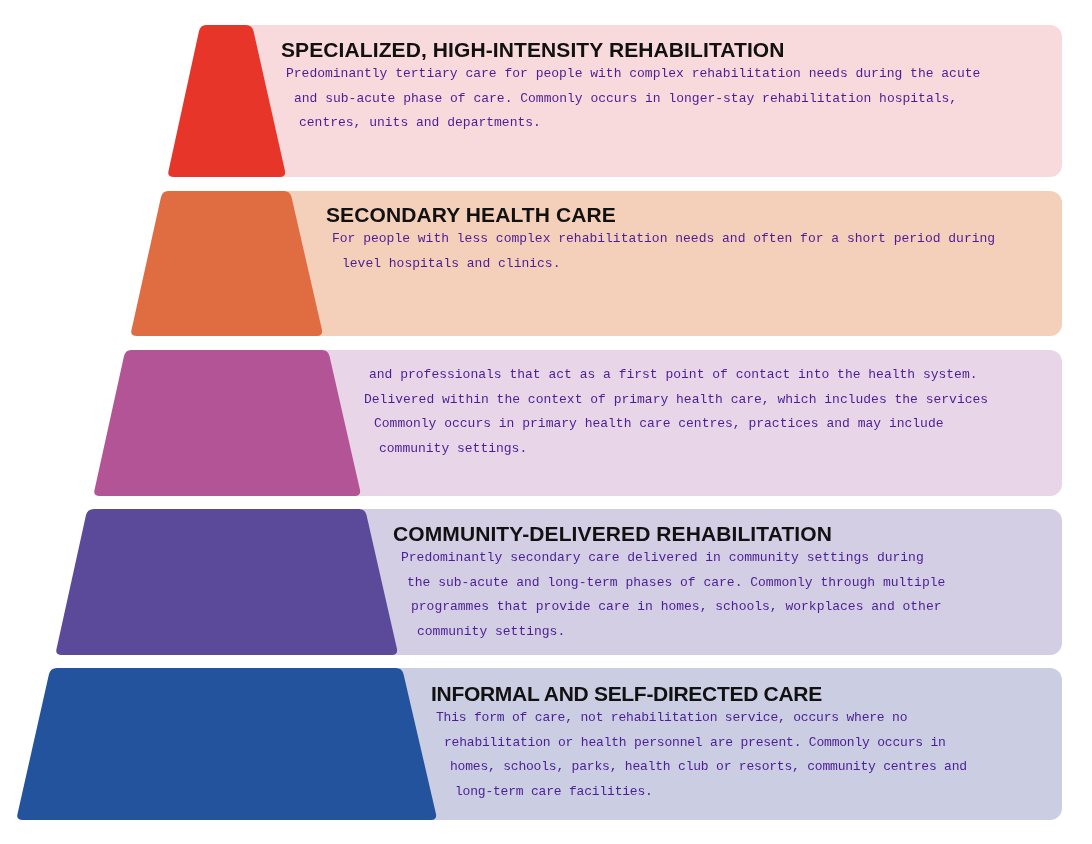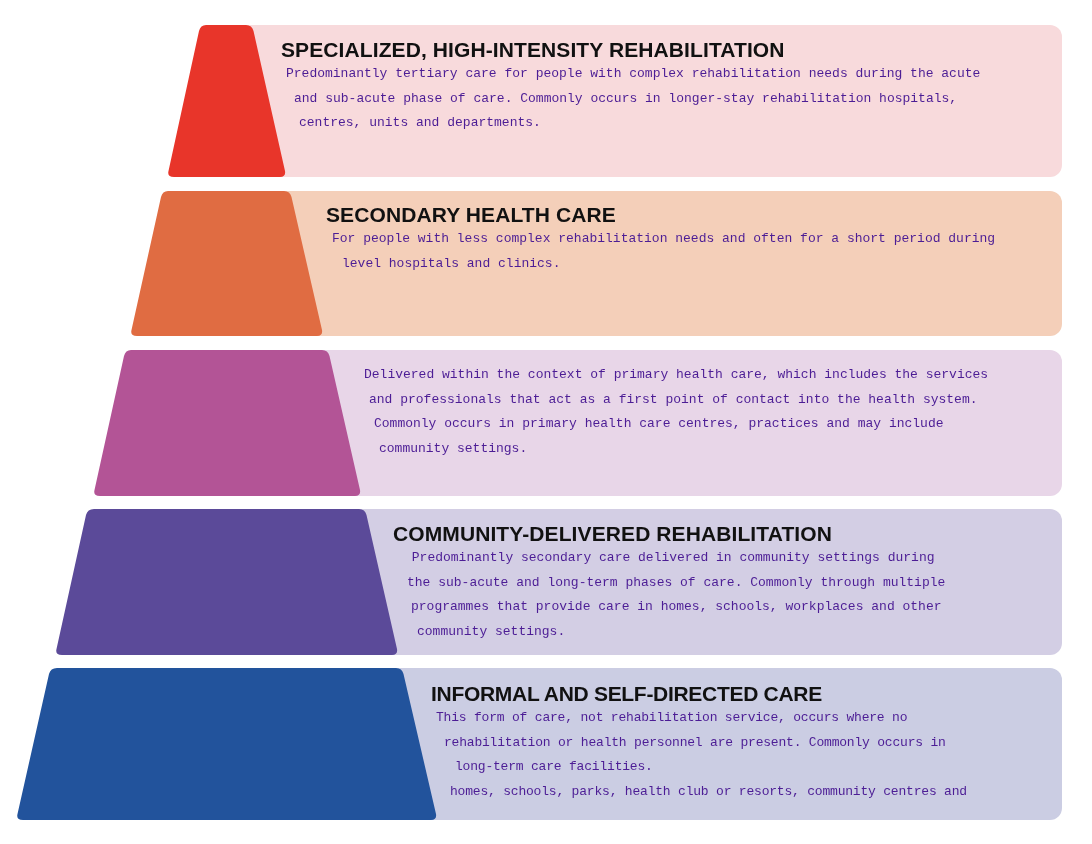--- a/index.html
+++ b/index.html
@@ -38,46 +38,46 @@
     <div class="line" style="margin-left:21px;">level hospitals and clinics.</div>
   </div>
 </div>
 
 <div class="tier">
   <div class="panel" style="left:128px; top:350px; width:934px; height:146px; background:#E8D6E8;"></div>
   <svg class="trap" style="left:0; top:0;" width="1092" height="844">
     <path d="M131,350 L322,350 Q328,350 329.5,356 L360,490 Q361,496 355,496 L100,496 Q93,496 94.5,490 L124,356 Q125.5,350 131,350 Z" fill="#B35496"></path>
   </svg>
   <div class="text" style="left:356px; top:363px;">
+    <div class="line" style="margin-left:13px;">and professionals that act as a first point of contact into the health system.</div>
     <div class="line" style="margin-left:8px;">Delivered within the context of primary health care, which includes the services</div>
-    <div class="line" style="margin-left:13px;">and professionals that act as a first point of contact into the health system.</div>
     <div class="line" style="margin-left:18px;">Commonly occurs in primary health care centres, practices and may include</div>
     <div class="line" style="margin-left:23px;">community settings.</div>
   </div>
 </div>
 
 <div class="tier">
   <div class="panel" style="left:90px; top:509px; width:972px; height:146px; background:#D3CEE4;"></div>
   <svg class="trap" style="left:0; top:0;" width="1092" height="844">
     <path d="M94,509 L359,509 Q365,509 366.5,515 L397,649 Q398,655 392,655 L62,655 Q55,655 56.5,649 L86,515 Q87.5,509 94,509 Z" fill="#5B4A99"></path>
   </svg>
   <div class="text" style="left:393px; top:522px;">
     <div class="title">COMMUNITY-DELIVERED REHABILITATION</div>
-    <div class="line" style="margin-left:8px;text-align:center;">Predominantly secondary care delivered in community settings during</div>
+    <div class="line" style="margin-left:8px;">Predominantly secondary care delivered in community settings during</div>
     <div class="line" style="margin-left:14px;">the sub-acute and long-term phases of care. Commonly through multiple</div>
     <div class="line" style="margin-left:18px;">programmes that provide care in homes, schools, workplaces and other</div>
     <div class="line" style="margin-left:24px;">community settings.</div>
   </div>
 </div>
 
 <div class="tier">
   <div class="panel" style="left:55px; top:668px; width:1007px; height:152px; background:#CBCDE3;"></div>
   <svg class="trap" style="left:0; top:0;" width="1092" height="844">
     <path d="M57,668 L396,668 Q402,668 403.5,674 L436,814 Q437,820 431,820 L23,820 Q16,820 17.5,814 L49,674 Q50.5,668 57,668 Z" fill="#22539C"></path>
   </svg>
   <div class="text" style="left:431px; top:682px;">
     <div class="title" style="letter-spacing:-0.3px;">INFORMAL AND SELF-DIRECTED CARE</div>
     <div class="line" style="margin-left:5px; letter-spacing:-0.2px;">This form of care, not rehabilitation service, occurs where no</div>
     <div class="line" style="margin-left:13px; letter-spacing:-0.2px;">rehabilitation or health personnel are present.  Commonly occurs in</div>
+    <div class="line" style="margin-left:19px; letter-spacing:-0.2px;">homes, schools, parks, health club or resorts, community centres and</div>
     <div class="line" style="margin-left:24px; letter-spacing:-0.2px;">long-term care facilities.</div>
-    <div class="line" style="margin-left:19px; letter-spacing:-0.2px;">homes, schools, parks, health club or resorts, community centres and</div>
   </div>
 </div>
 
 </body></html>

